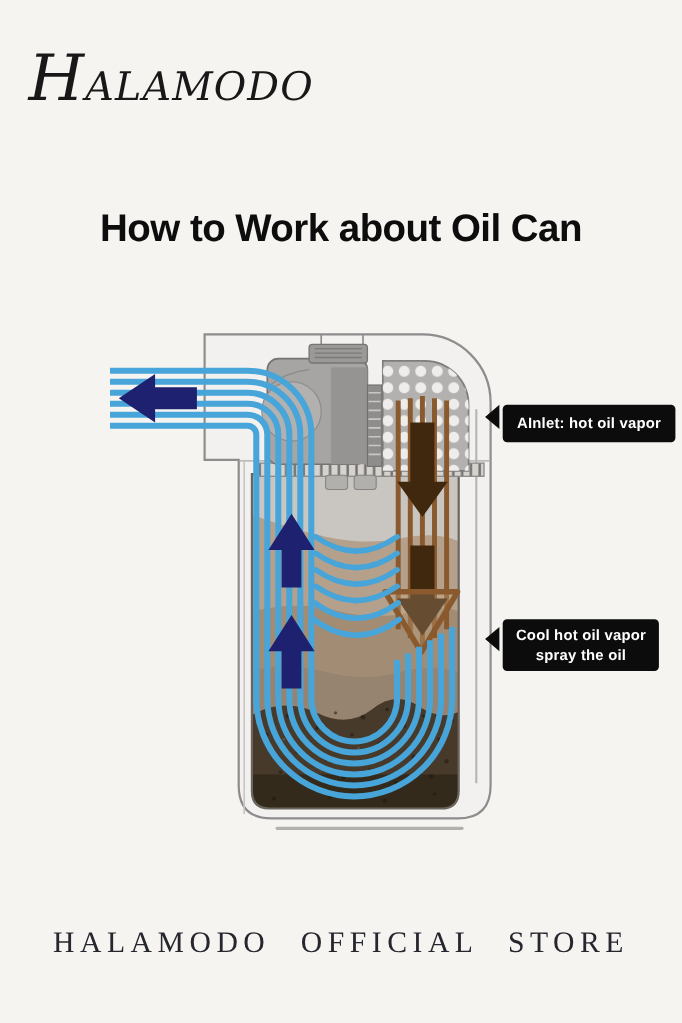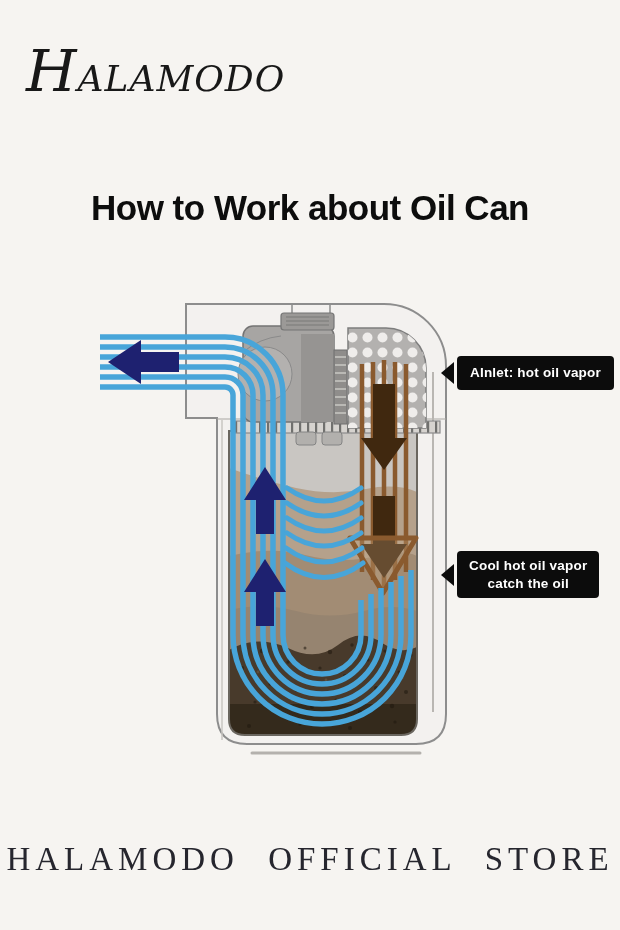--- a/index.html
+++ b/index.html
@@ -34,32 +34,32 @@
 
   .diagram-svg{position:absolute;left:0;top:0;z-index:1;}
 
   .callout{
     position:absolute;display:flex;align-items:center;z-index:5;
   }
   .callout-box{
     background:#0c0c0c;color:#ffffff;
     font-weight:bold;font-size:13.5px;line-height:1.3;
     padding:8px 13px;border-radius:4px;
-    letter-spacing:.2px;white-space:nowrap;
+    letter-spacing:.2px;white-space:nowrap;margin-top:12px;
   }
   .callout-box.two-line{text-align:center;padding:6px 12px;}
   .tri{width:0;height:0;border-top:11px solid transparent;border-bottom:11px solid transparent;}
   .tri-right{border-left:13px solid #0c0c0c;margin-left:3px;}
   .tri-left{border-right:13px solid #0c0c0c;margin-right:3px;}
 
   .footer-store{
     position:absolute;left:0;top:841px;width:620px;
     text-align:center;
     font-family:"Liberation Serif",serif;
-    font-size:33px;
+    font-size:27px;
     letter-spacing:5px;
     word-spacing:16px;
     color:#26262e;
     white-space:nowrap;
   }
 </style>
 </head>
 <body>
 
 <div class="stage">
@@ -206,20 +206,20 @@
   <div class="callout" style="left:441px;top:356px;">
     <span class="tri tri-left"></span>
     <span class="callout-box">AInlet: hot oil vapor</span>
   </div>
 
 
   <div class="callout" style="left:441px;top:551px;">
     <span class="tri tri-left"></span>
     <span class="callout-box two-line">
       <span style="display:block">Cool hot oil vapor</span>
-      <span style="display:block">catch the oil</span>
+      <span style="display:block">spray the oil</span>
     </span>
   </div>
 
 
   <div class="footer-store">HALAMODO OFFICIAL STORE</div>
 
 </div>
 
 </body></html>

